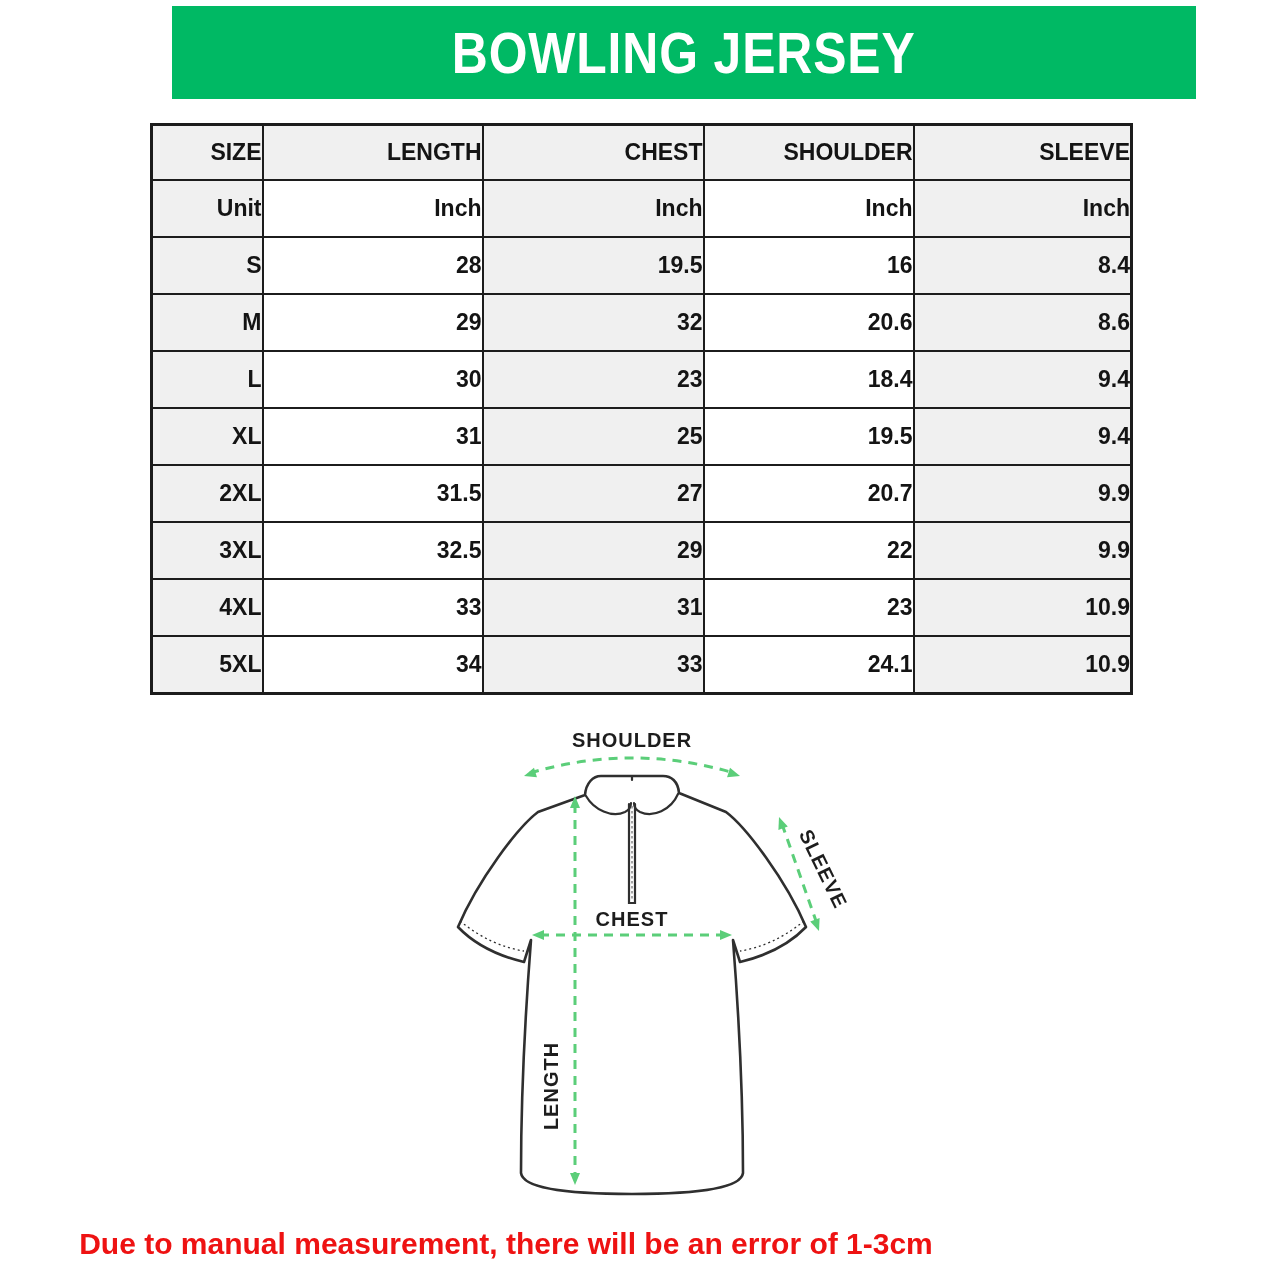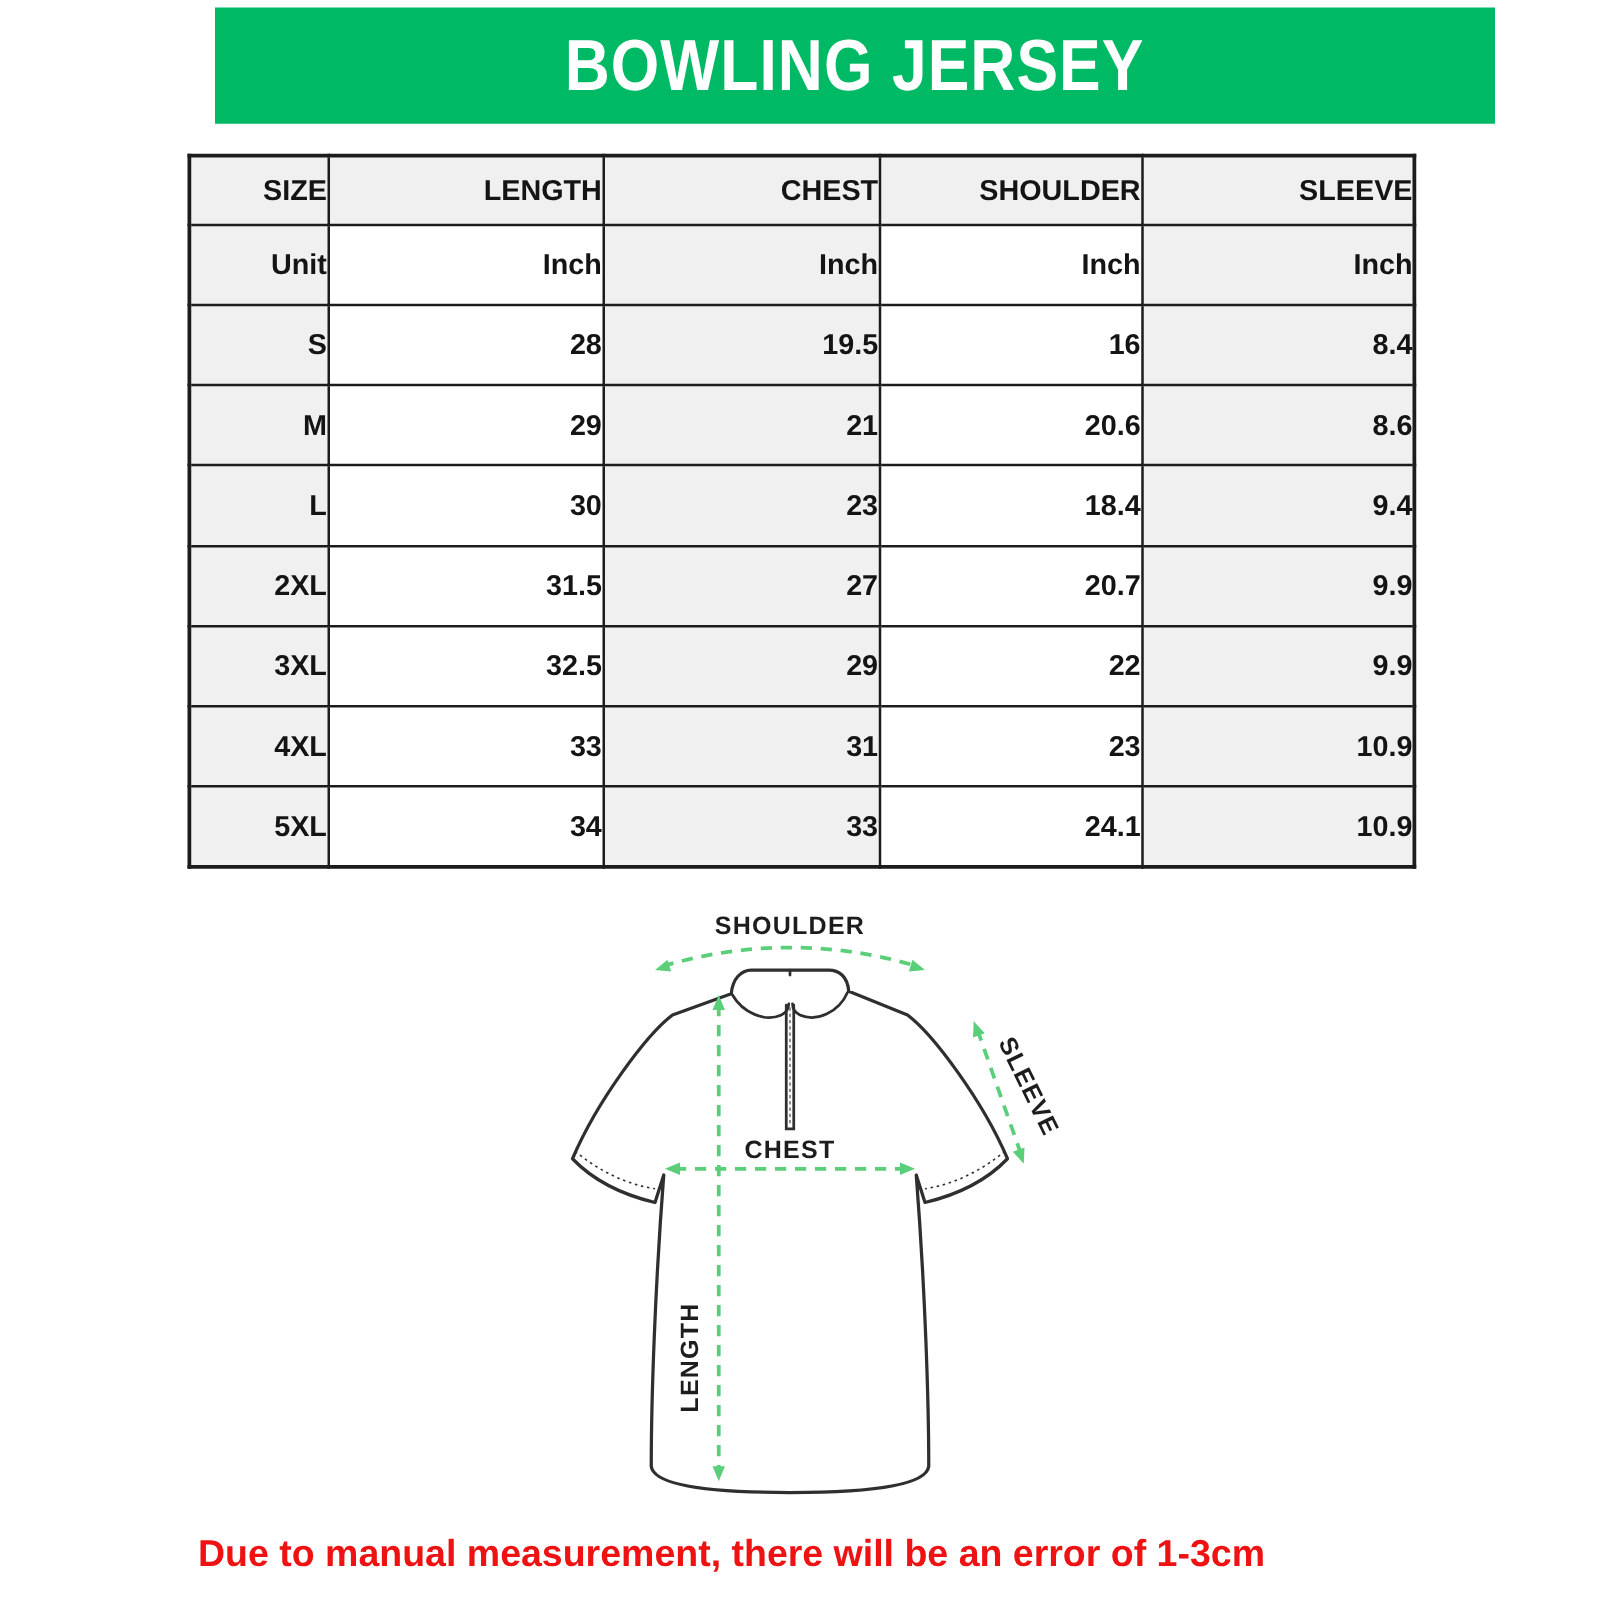--- a/index.html
+++ b/index.html
@@ -36,21 +36,21 @@
   .diagram{position:absolute;left:420px;top:700px;margin:0;width:470px;height:520px;}
   .outline{fill:#ffffff;stroke:var(--outline);stroke-width:2.6;stroke-linejoin:round;stroke-linecap:round;}
   .thin{fill:none;stroke:var(--outline);stroke-width:2.2;stroke-linecap:round;}
   .dotted{fill:none;stroke:var(--outline);stroke-width:1.3;stroke-dasharray:2 3;}
   .zipdash{fill:none;stroke:#6a6a6a;stroke-width:1.2;stroke-dasharray:2.5 2.5;}
   .arrow{fill:none;stroke:var(--arrow-green);stroke-width:3;stroke-dasharray:9 7;}
   .ah{fill:var(--arrow-green);stroke:none;}
   .dlabel{font-family:"Liberation Sans",sans-serif;font-size:20px;font-weight:bold;
           fill:#1d1d1d;letter-spacing:1px;}
   .footer-note{
-    position:absolute;left:0;top:1227px;width:1012px;margin:0;text-align:right;
+    position:absolute;left:0;top:1227px;width:1012px;margin:0;text-align:center;
     font-size:30px;font-weight:bold;color:var(--footer-red);
   }
 </style>
 </head>
 <body>
 
 <header class="banner">
   <h1>BOWLING JERSEY</h1>
 </header>
 
@@ -83,29 +83,36 @@
         <tr>
           <th class="shade">S</th>
           <td>28</td>
           <td class="shade">19.5</td>
           <td>16</td>
           <td class="shade">8.4</td>
         </tr>
         <tr>
           <th class="shade">M</th>
           <td>29</td>
-          <td class="shade">21</td>
+          <td class="shade">32</td>
           <td>20.6</td>
           <td class="shade">8.6</td>
         </tr>
         <tr>
           <th class="shade">L</th>
           <td>30</td>
           <td class="shade">23</td>
           <td>18.4</td>
+          <td class="shade">9.4</td>
+        </tr>
+        <tr>
+          <th class="shade">XL</th>
+          <td>31</td>
+          <td class="shade">25</td>
+          <td>19.5</td>
           <td class="shade">9.4</td>
         </tr>
         <tr>
           <th class="shade">2XL</th>
           <td>31.5</td>
           <td class="shade">27</td>
           <td>20.7</td>
           <td class="shade">9.9</td>
         </tr>
         <tr>

